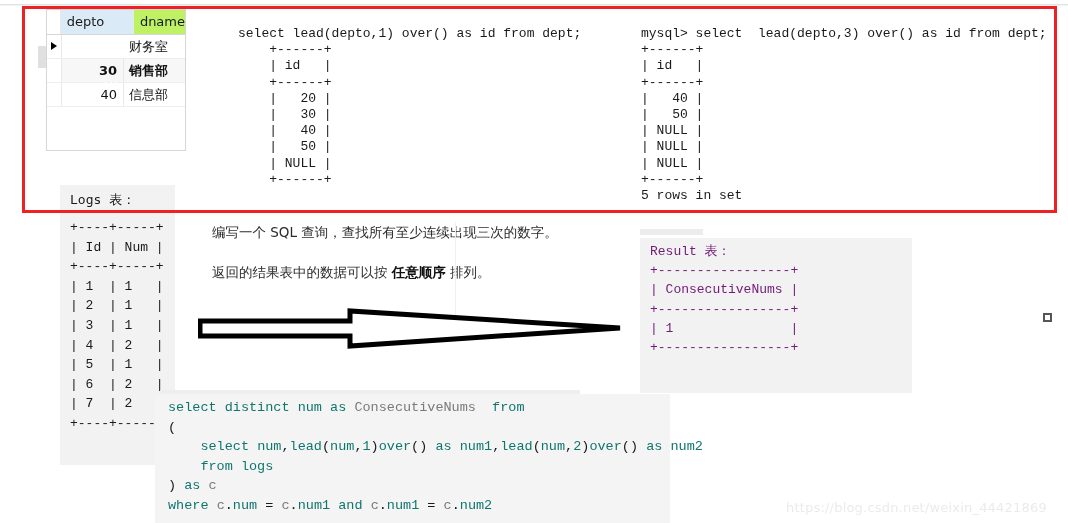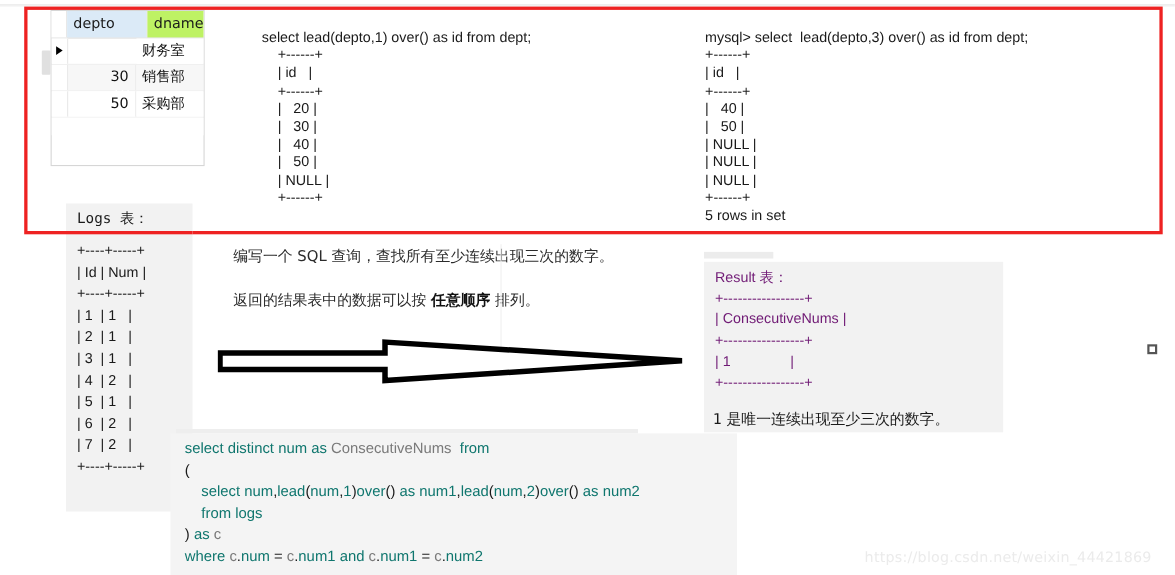--- a/index.html
+++ b/index.html
@@ -72,37 +72,37 @@
   }
   .dept-grid .row .c1{
     width:62px;padding-right:6px;box-sizing:border-box;
     text-align:right;border-right:1px solid #e8e8e8;background:#ffffff;
   }
   .dept-grid .row .c2{
     flex:1;padding-left:5px;box-sizing:border-box;background:#ffffff;
   }
   .dept-grid .row.selected .c1{background:#0078d7;color:#ffffff;border-right:none;margin-top:36px;}
   .dept-grid .row.selected .c2{background:#ffffff;color:#111;}
-  .dept-grid .row.alt .c1,.dept-grid .row.alt .c2{background:#f7f7f7;}
+  .dept-grid .row.alt .c1,.dept-grid .row.alt .c2{background:#f7f7f7;font-weight:bold;}
   .dept-grid .grid-tail{
     height:16px;background:#ffffff;
   }
   
   .grid-nub{
     position:absolute;left:38px;top:46px;width:8px;height:22px;
     background:#e0e0e0;border-radius:1px;
   }
   .grid-topstrip{
     position:absolute;left:46px;top:9px;width:140px;height:5px;
     background:#f0f0f0;
   }
 
   
   .mono{
-    font-family:Liberation Sans, sans-serif;
+    font-family:Liberation Mono, monospace;
     white-space:pre;
     color:#1a1a1a;
   }
   #lead1-block{
     position:absolute;left:238px;top:26px;
     font-size:13px;line-height:16.2px;letter-spacing:0px;
   }
   #lead3-block{
     position:absolute;left:641px;top:26px;
     font-size:13px;line-height:16.2px;
@@ -214,22 +214,22 @@
       <div class="c1">10</div>
       <div class="c2">财务室</div>
     </div>
     <div class="row alt">
       <div class="sel-col"></div>
       <div class="c1">30</div>
       <div class="c2">销售部</div>
     </div>
     <div class="row">
       <div class="sel-col"></div>
-      <div class="c1">50</div>
-      <div class="c2">采购部</div>
+      <div class="c1">40</div>
+      <div class="c2">信息部</div>
     </div>
     <div class="grid-tail"></div>
   </div>
 
   <div class="mono" id="lead1-block"><span>select lead(depto,1) over() as id from dept;</span>
 <span>    +------+
     | id   |
     +------+
     |   20 |
     |   30 |
@@ -279,21 +279,20 @@
   </div>
 
   <div class="result-topstrip"></div>
   <div class="result-wrap"></div>
   <div class="mono" id="result-block"><span>Result 表：</span>
 <span>+-----------------+
 | ConsecutiveNums |
 +-----------------+
 | 1               |
 +-----------------+</span></div>
-  <div id="result-note"><span class="n">1</span><span> 是唯一连续出现至少三次的数字。</span></div>
 
   <div class="code-topstrip"></div>
   <div class="code-wrap"></div>
   <div class="mono" id="sql-code"><span class="kw">select</span> <span class="kw">distinct</span> <span class="kw">num</span> <span class="kw">as</span> <span class="id">ConsecutiveNums</span>  <span class="kw">from</span>
 (
     <span class="kw">select</span> <span class="kw">num</span>,<span class="kw">lead</span>(<span class="kw">num</span>,<span class="kw">1</span>)<span class="kw">over</span>() <span class="kw">as</span> <span class="kw">num1</span>,<span class="kw">lead</span>(<span class="kw">num</span>,<span class="kw">2</span>)<span class="kw">over</span>() <span class="kw">as</span> <span class="kw">num2</span>
     <span class="kw">from</span> <span class="kw">logs</span>
 ) <span class="kw">as</span> <span class="id">c</span>
 <span class="kw">where</span> <span class="id">c</span>.<span class="kw">num</span> = <span class="id">c</span>.<span class="kw">num1</span> <span class="kw">and</span> <span class="id">c</span>.<span class="kw">num1</span> = <span class="id">c</span>.<span class="kw">num2</span></div>
 

